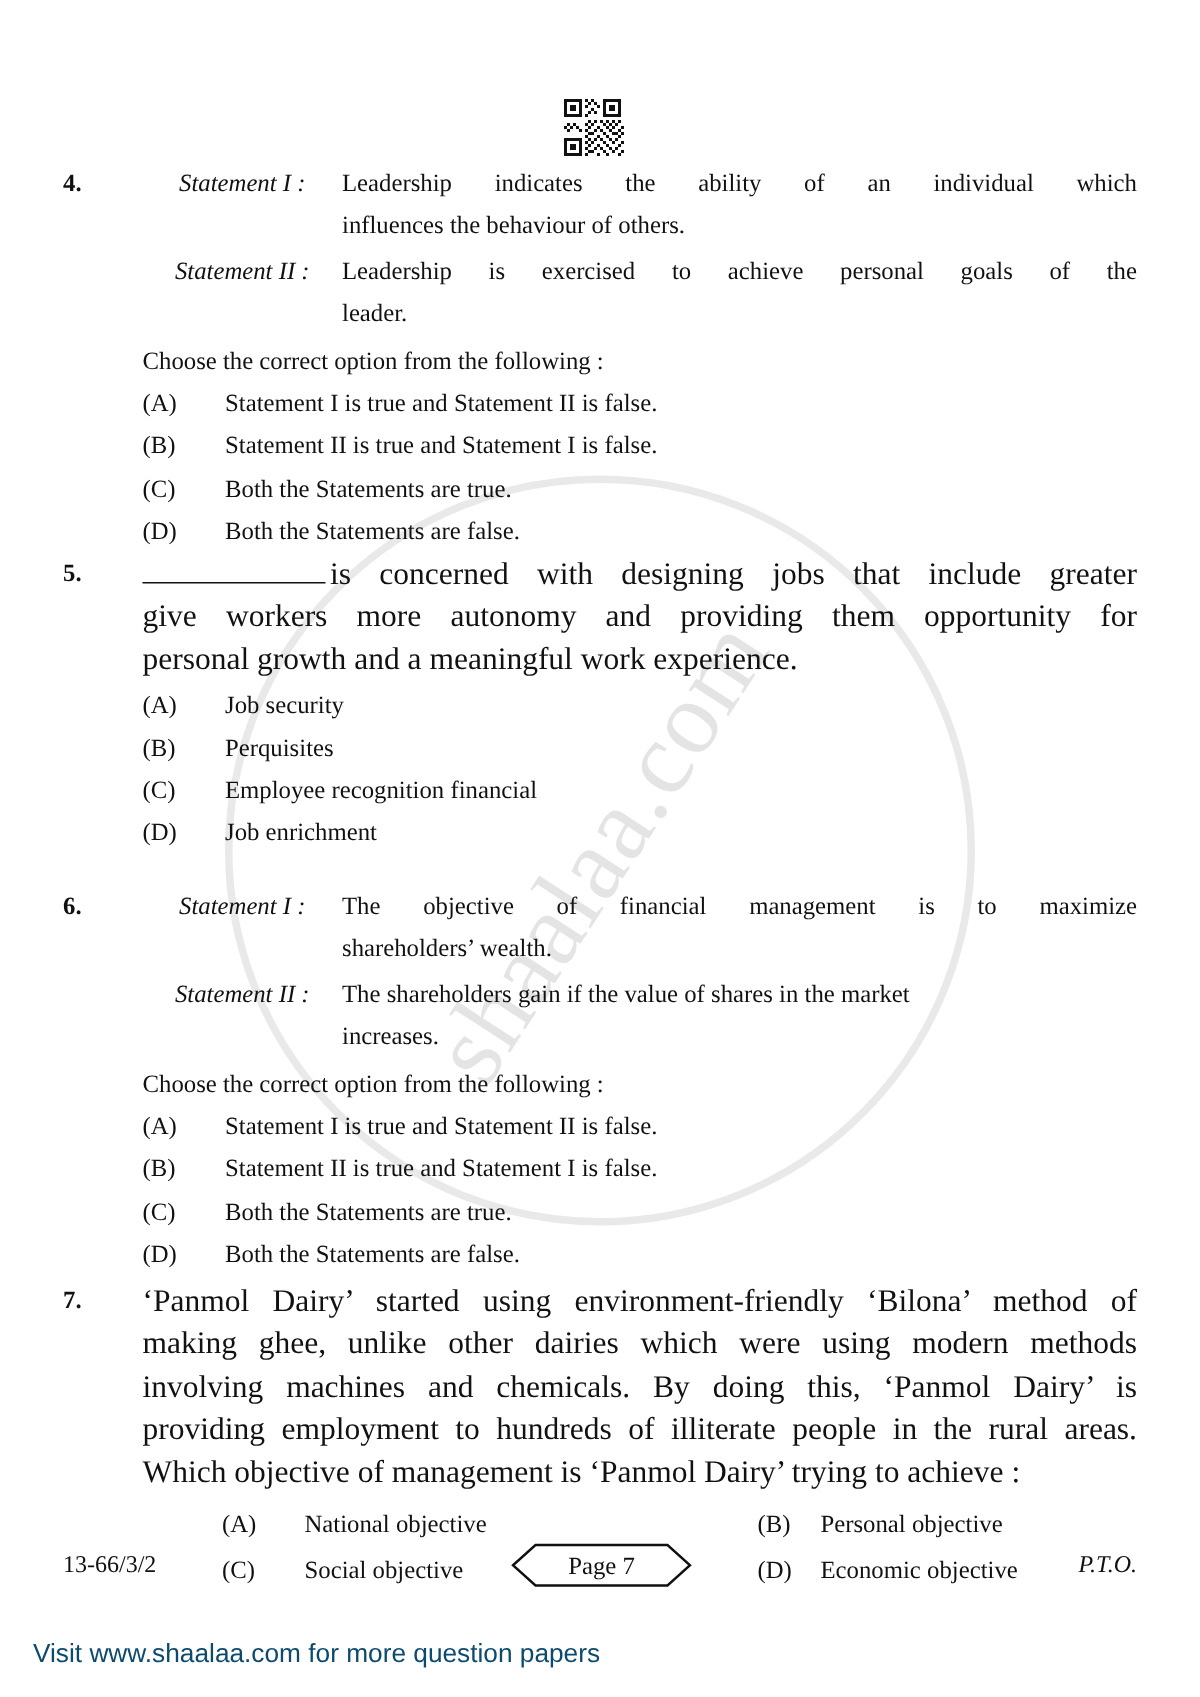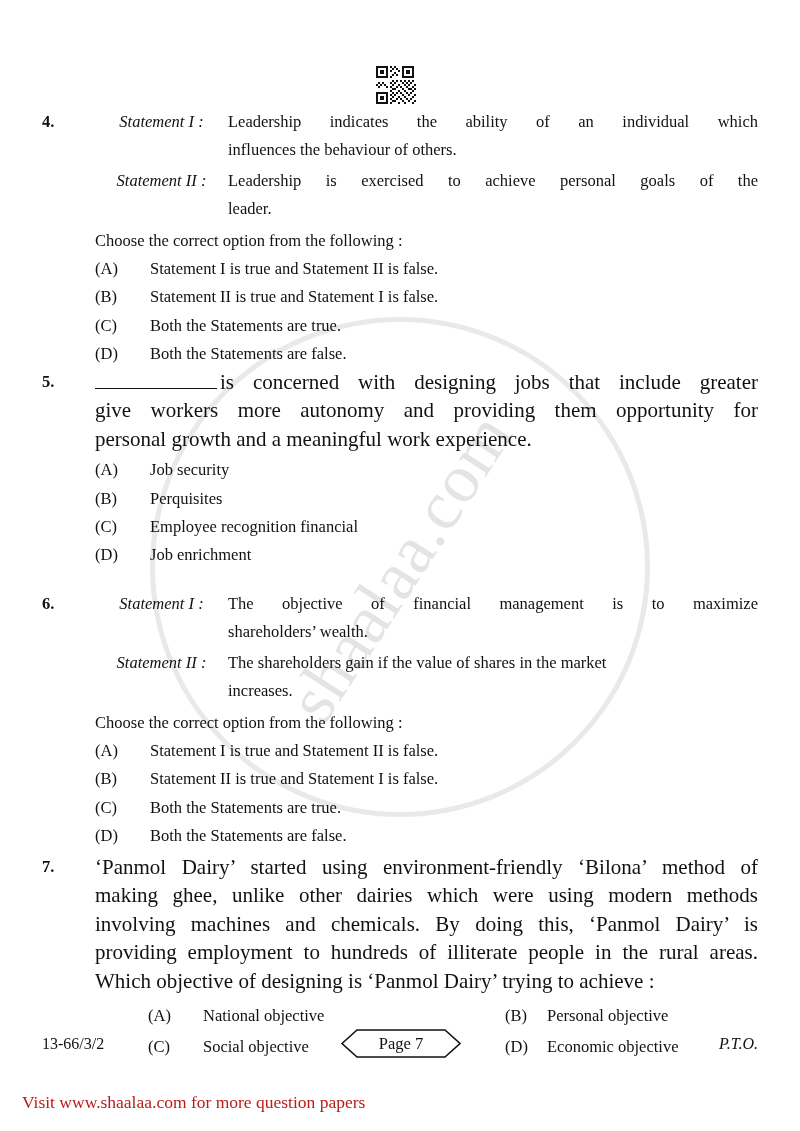--- a/index.html
+++ b/index.html
@@ -209,23 +209,23 @@
     align-items: center;
     justify-content: center;
     font-size: 16.5px;
   }
 
   
   #site-line {
     position: absolute;
     left: 22px;
     top: 1092px;
-    font-family: Liberation Serif, serif;
+    font-family: Liberation Sans, sans-serif;
     font-size: 17.5px;
-    color: #b91c1c;
+    color: #0c4a6e;
     z-index: 3;
   }
 </style>
 </head>
 <body>
 
 <div id="watermark">
   <div id="watermark-text">
     <span>shaalaa.com</span>
   </div>
@@ -445,21 +445,21 @@
   </div>
 
   <div class="q-block" style="top:853px;">
     <div class="q-num">7.</div>
 
     <div class="q-para">
       <div style="text-align:justify;text-align-last:justify;">‘Panmol Dairy’ started using environment-friendly ‘Bilona’ method of</div>
       <div style="text-align:justify;text-align-last:justify;">making ghee, unlike other dairies which were using modern methods</div>
       <div style="text-align:justify;text-align-last:justify;">involving machines and chemicals. By doing this, ‘Panmol Dairy’ is</div>
       <div style="text-align:justify;text-align-last:justify;">providing employment to hundreds of illiterate people in the rural areas.</div>
-      <div>Which objective of designing is ‘Panmol Dairy’ trying to achieve :</div>
+      <div>Which objective of management is ‘Panmol Dairy’ trying to achieve :</div>
     </div>
 
     <div class="opt-grid" style="margin-top:5px;">
       <div class="opt-grid-row">
         <span class="og-a-letter">(A)</span>
         <span class="og-a-text">National objective</span>
         <span class="og-b-letter">(B)</span>
         <span class="og-b-text">Personal objective</span>
       </div>
       <div class="opt-grid-row">

